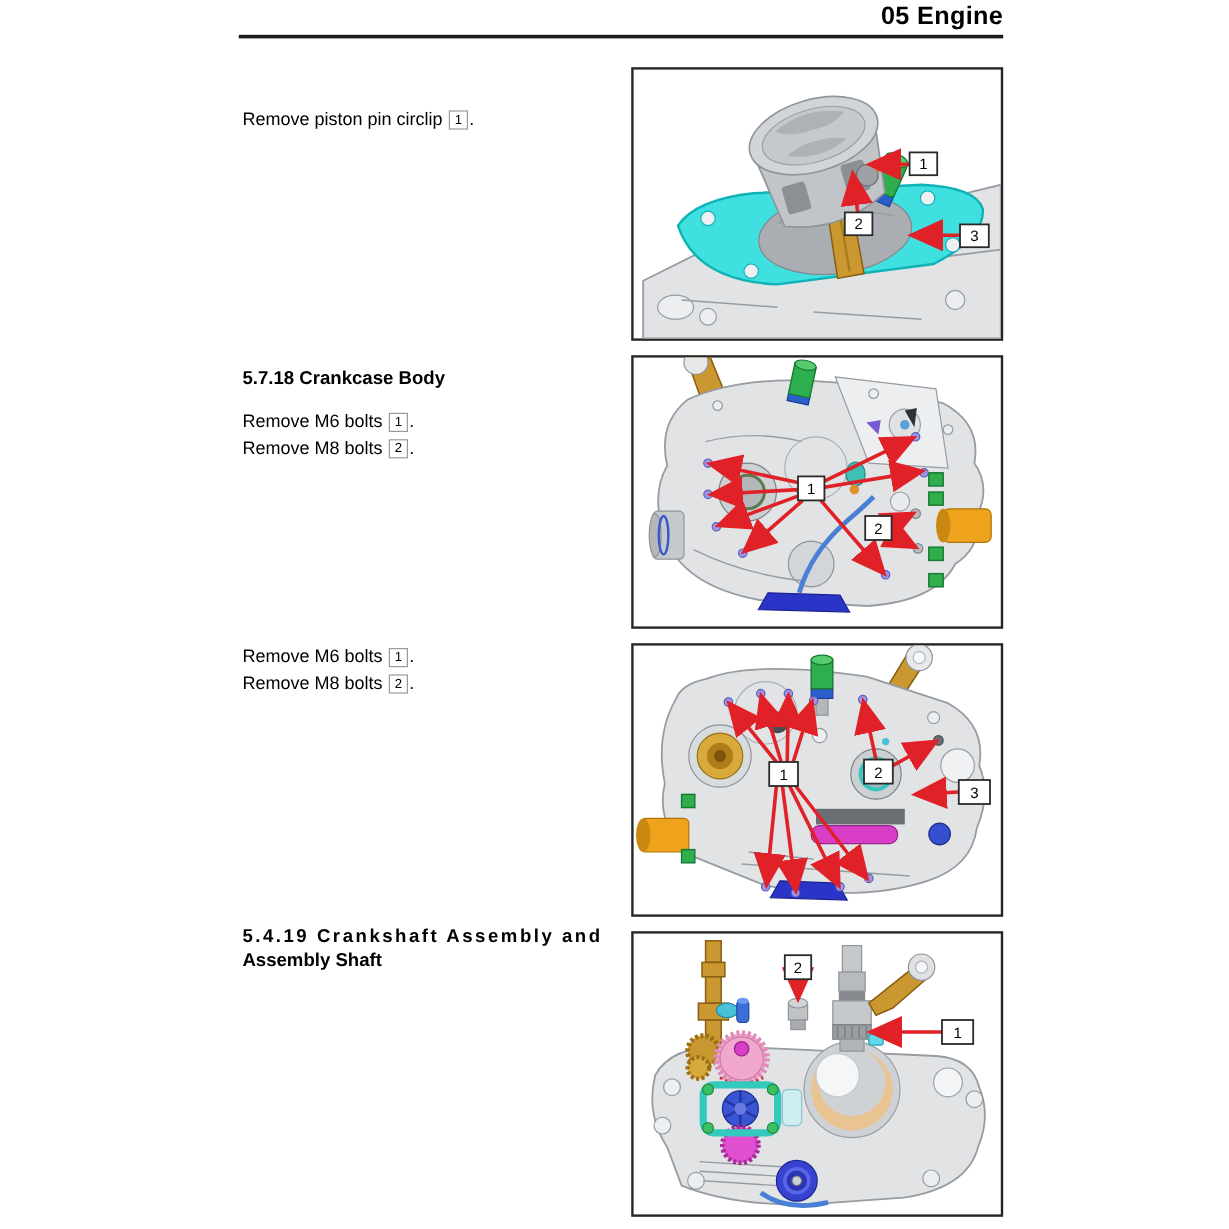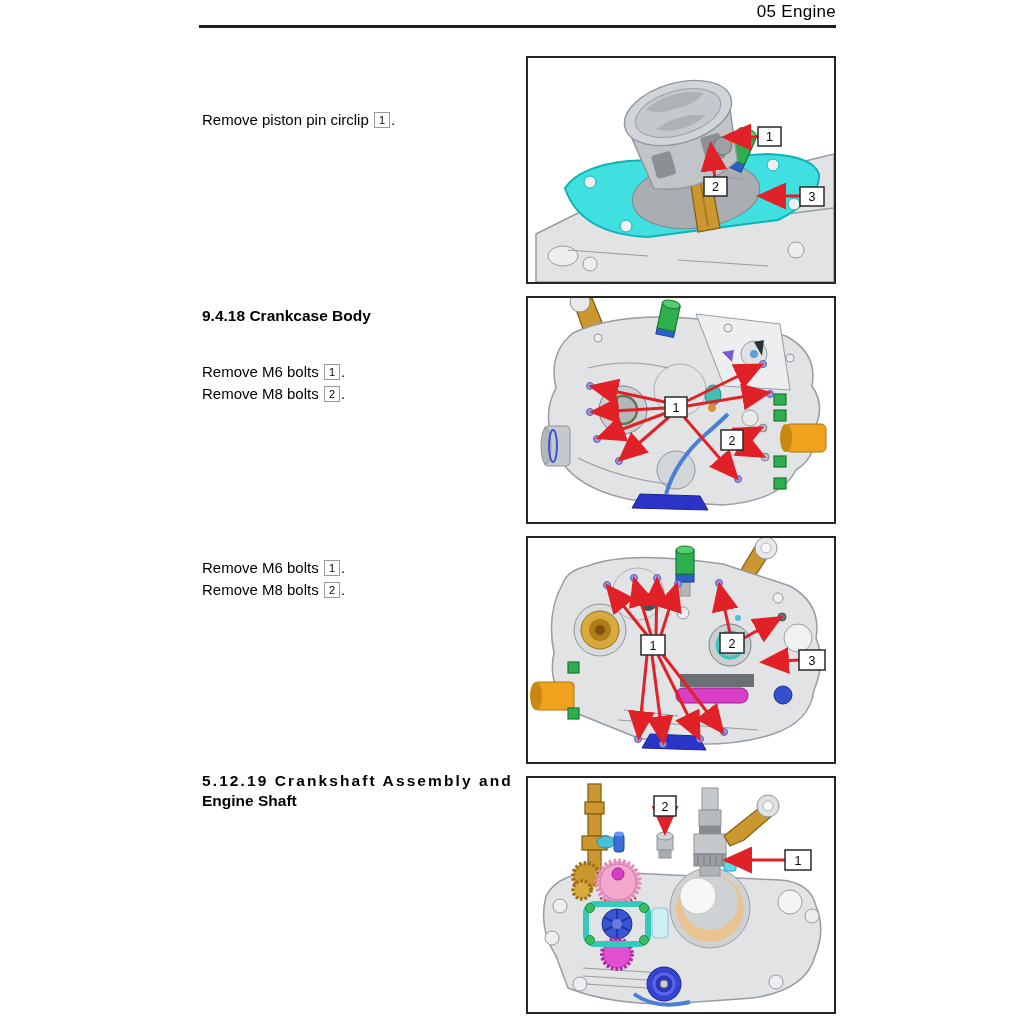--- a/index.html
+++ b/index.html
@@ -6,23 +6,23 @@
     --arrow_red:#e02228; --gasket_cyan:#3fe0df; --engine_gray:#e1e3e5; --engine_stroke:#969ca2;
     --gold:#cb9730; --gold_dark:#8a6114; --green:#2fae4e; --green_dark:#177a33;
     --orange:#efa31c; --blue:#2a35c8; --pink:#f2a7cd; --magenta:#d93ec6; --teal:#35c9bd;
     --violet_bolt:#9b97e6; --ink:#1c1c1c;
   }
   html,body{margin:0;padding:0;background:#fff;}
   body{font-family:"Liberation Sans",sans-serif;color:#000;}
   .page{position:relative;width:1024px;height:1024px;background:#fff;overflow:hidden;}
 
   .header{position:absolute;top:2px;left:199px;width:637px;border-bottom:3px solid var(--ink);
-          text-align:right;font-weight:normal;font-size:17px;padding-bottom:3px;letter-spacing:.3px;}
-
-  .tblock{position:absolute;left:202px;width:313px;font-size:15px;line-height:21.5px;margin-top:20px;}
+          text-align:right;font-weight:bold;font-size:21px;padding-bottom:3px;letter-spacing:.3px;}
+
+  .tblock{position:absolute;left:202px;width:313px;font-size:15px;line-height:21.5px;}
   .iline{text-align:justify;}
   .numbox{display:inline-block;border:1px solid #9a9a9a;background:#fff;padding:0 4px;
           font-size:11px;line-height:14px;height:14px;vertical-align:1px;margin:0 1px;}
   .sheading{position:absolute;left:202px;width:316px;font-size:15.5px;font-weight:bold;line-height:19.5px;}
   .spread .hline:first-child{letter-spacing:2.1px;}
 
   .panel{position:absolute;left:526px;width:310px;border:2px solid #262626;background:#fff;box-sizing:border-box;}
   .panel svg{display:block;width:100%;height:100%;}
 
   .arrow{stroke:var(--arrow_red);stroke-width:3;fill:none;}
@@ -41,35 +41,35 @@
 
 <div class="page">
 
   <div class="header">05 Engine</div>
 
   <div class="tblock" style="top:89px;">
       <div class="iline">Remove piston pin circlip <span class="numbox">1</span>.</div>
     </div>
 
   <div class="sheading" style="top:306px;">
-      <div class="hline">9.4.18 Crankcase Body</div>
+      <div class="hline">5.7.18 Crankcase Body</div>
     </div>
   <div class="tblock" style="top:341px;">
       <div class="iline">Remove M6 bolts <span class="numbox">1</span>.</div>
       <div class="iline">Remove M8 bolts <span class="numbox">2</span>.</div>
     </div>
 
   <div class="tblock" style="top:537px;">
       <div class="iline">Remove M6 bolts <span class="numbox">1</span>.</div>
       <div class="iline">Remove M8 bolts <span class="numbox">2</span>.</div>
     </div>
 
   <div class="sheading spread" style="top:771px;">
-      <div class="hline">5.12.19 Crankshaft Assembly and</div>
-      <div class="hline">Engine Shaft</div>
+      <div class="hline">5.4.19 Crankshaft Assembly and</div>
+      <div class="hline">Assembly Shaft</div>
     </div>
 
   <div class="panel" style="top:56px;height:228px;">
     <svg viewBox="0 0 306 224">
       <defs>
           <marker id="ah1" markerWidth="10" markerHeight="9" refX="8" refY="4.5" orient="auto">
             <path class="ahead" d="M0,0L10,4.5L0,9Z"></path>
           </marker>
         </defs>
       <g>

